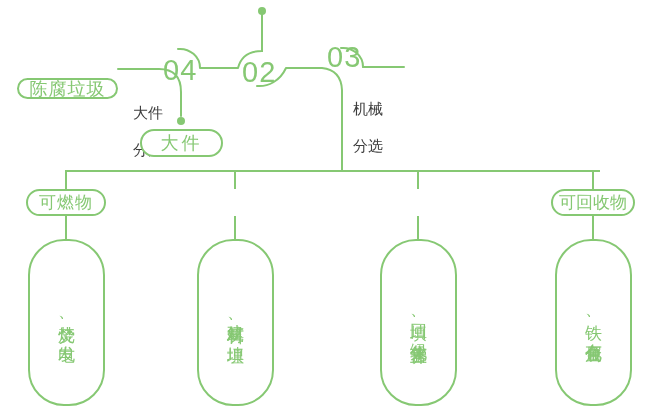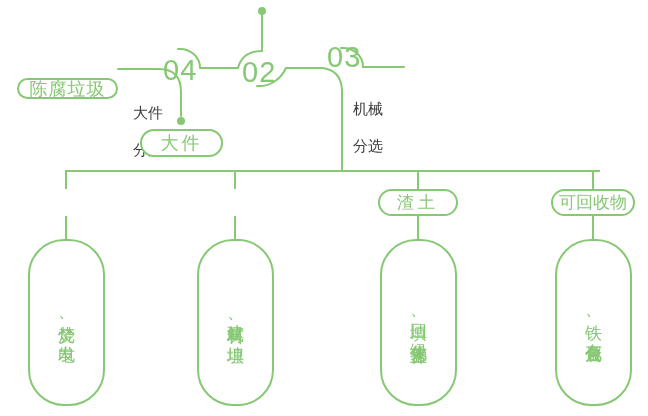--- a/index.html
+++ b/index.html
@@ -123,22 +123,22 @@
   </div>
   <div class="steplabel lab3">
     <div>机械</div>
     <div>分选</div>
   </div>
 
   <div class="pill bulky">
     <span>大件</span>
   </div>
 
-  <div class="pill cat cat3">
-    <span>渣土</span>
+  <div class="pill cat cat1">
+    <span>可燃物</span>
   </div>
   <div class="pill cat cat4">
     <span>可回收物</span>
   </div>
 
   <div class="outbox out1">
     <span>焚烧、发电</span>
   </div>
   <div class="outbox out2">
     <span>建筑材料、填埋</span>

